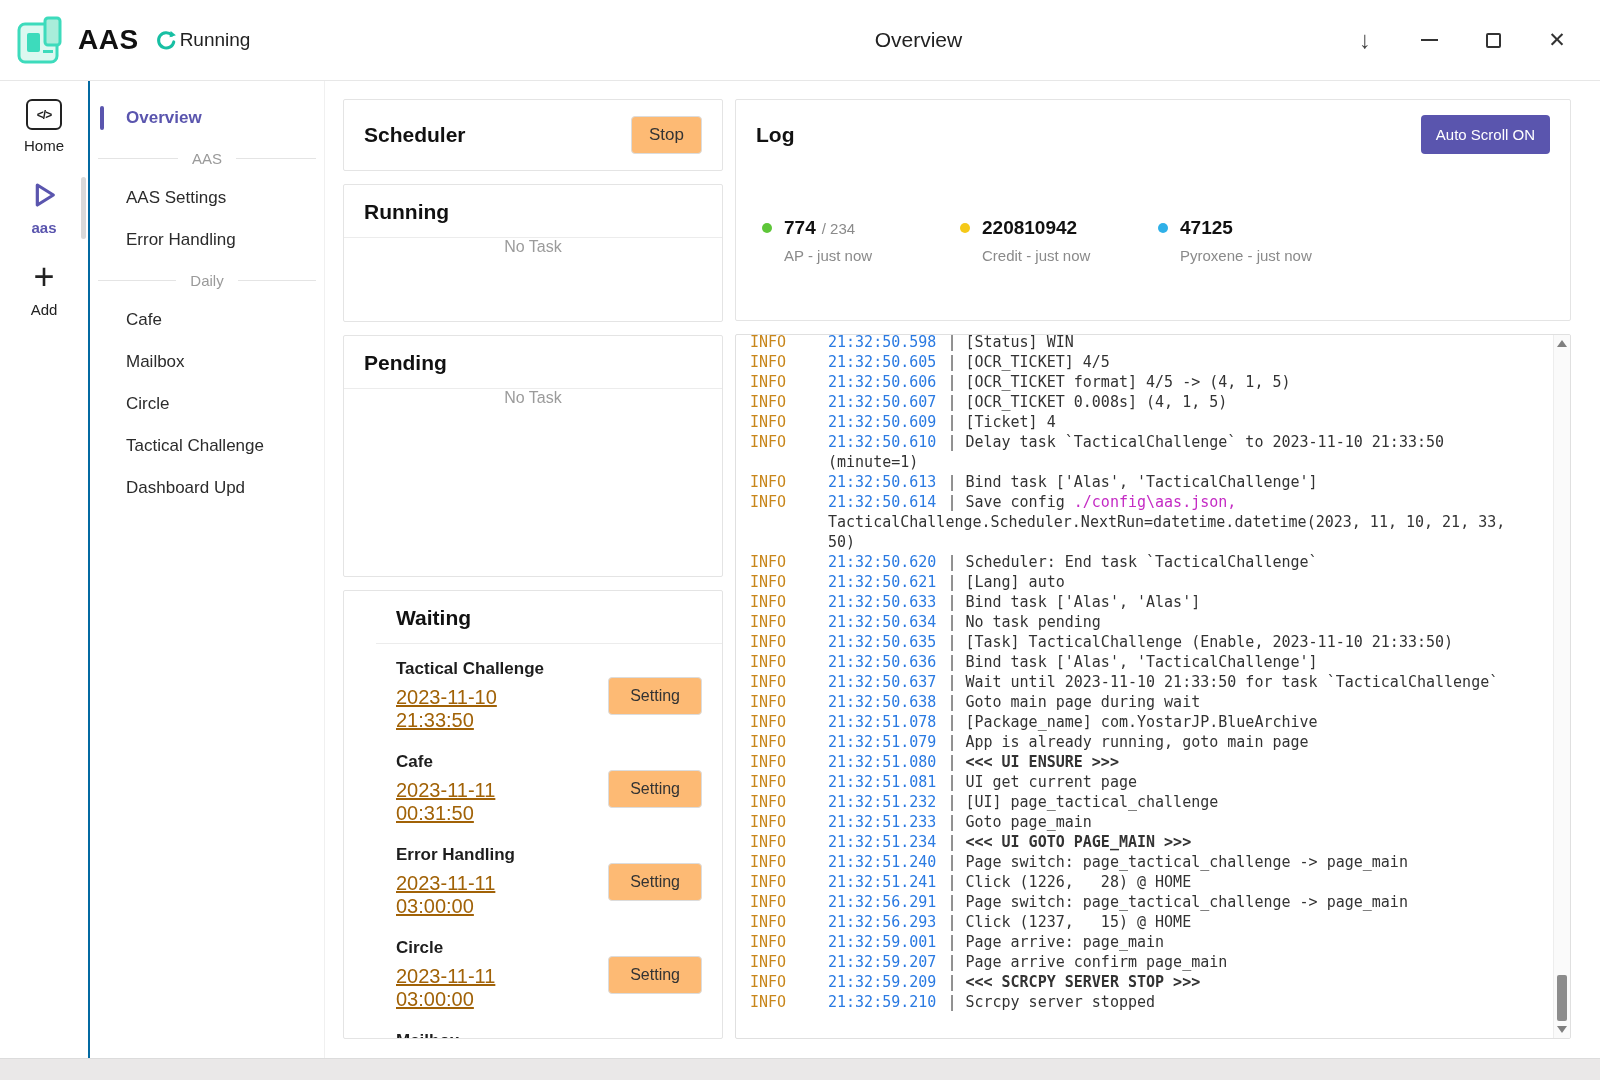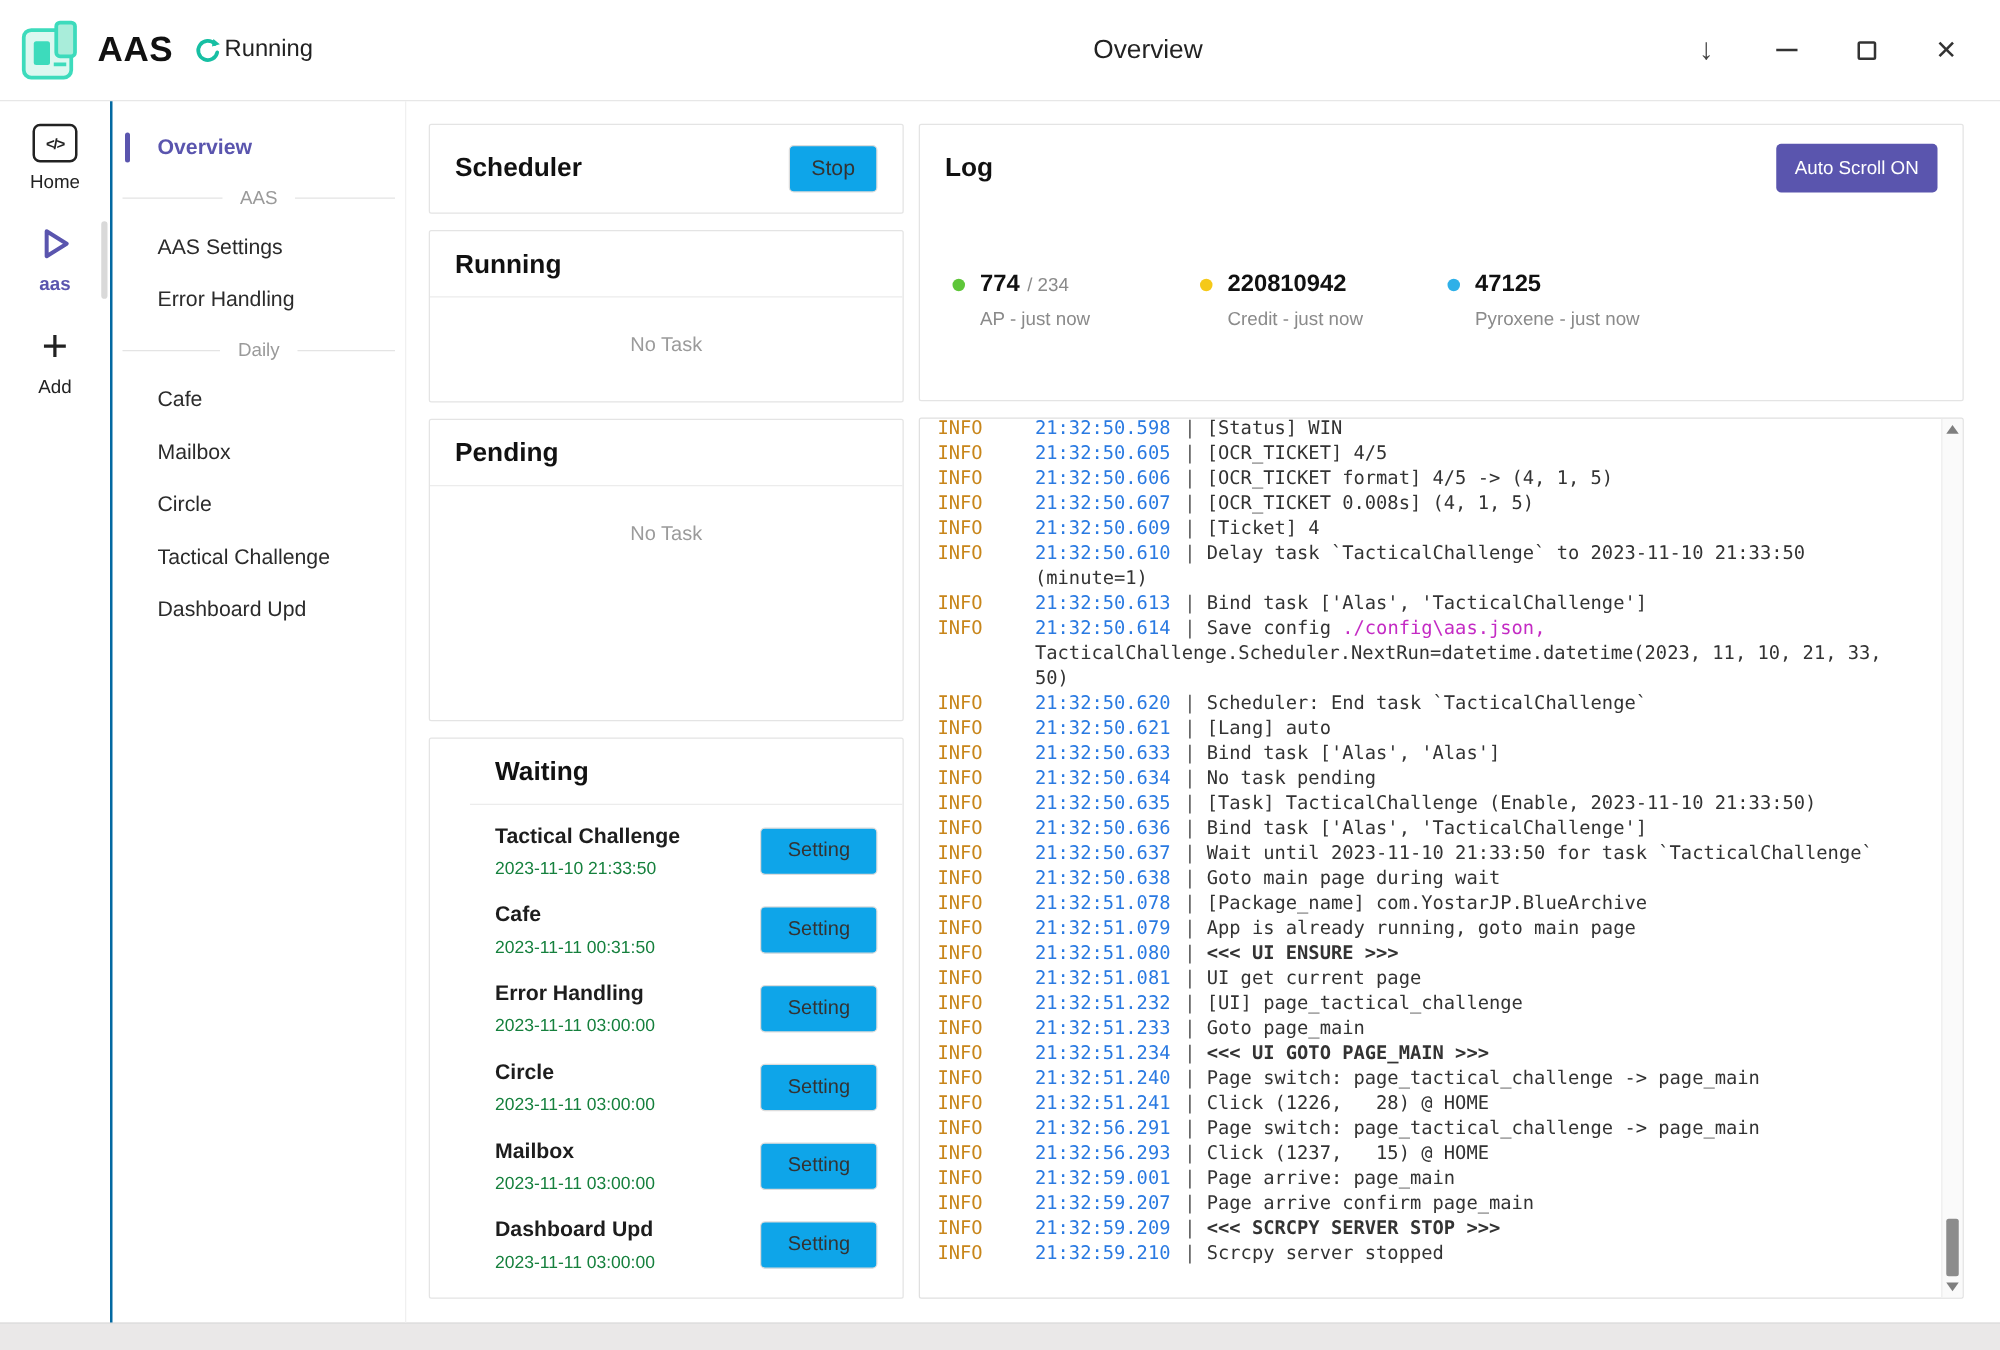--- a/index.html
+++ b/index.html
@@ -47,35 +47,35 @@
   .sb-divider { height:38px; display:flex; align-items:center; padding:0 8px; color:#9a9a9a; font-size:15px; }
   .sb-divider .line { flex:1; height:1px; background:#e4e4e4; }
   .sb-divider .lbl { padding:0 14px; }
 
   
   .main { flex:1; display:flex; gap:12px; padding:18px 29px 19px 18px; min-width:0; }
   .col-left { width:380px; flex:none; display:flex; flex-direction:column; gap:13px; }
   .col-right { flex:1; min-width:0; display:flex; flex-direction:column; gap:13px; }
   .card { border:1px solid #e4e4e4; border-radius:2px; background:#fff; }
   .card-title { font-size:21px; font-weight:bold; color:#111; }
-  .btn { background:#0ea5e9; border:1px solid #dcdcdc; border-radius:4px; color:#333; font-family:inherit; cursor:pointer;margin-left:40px; }
+  .btn { background:#fdba74; border:1px solid #dcdcdc; border-radius:4px; color:#333; font-family:inherit; cursor:pointer;margin-left:40px; }
 
   .card-scheduler { height:72px; display:flex; align-items:center; justify-content:space-between; padding:0 20px; }
   .stop-btn { font-size:17px; padding:8px 17px; }
 
   .card-running { height:138px; }
   .card-pending { height:242px; }
   .card-head { padding:15px 20px 13px; border-bottom:1px solid #ececec; }
-  .empty-text { text-align:center; color:#9b9b9b; font-size:16px; margin-top:30px; }
+  .empty-text { text-align:center; color:#9b9b9b; font-size:16px; }
 
   .card-waiting { flex:1; overflow:hidden;padding-left:32px; }
   .task-list { padding:5px 20px; }
   .task-row { display:flex; align-items:center; justify-content:space-between; padding:10px 0; }
   .task-name { font-size:17px; font-weight:bold; color:#1d1d1d; }
-  .task-time { font-size:14px; color:#15803d; margin-top:7px; }
+  .task-time { font-size:20px; color:#a16207; margin-top:7px;text-decoration:underline; }
   .setting-btn { font-size:16px; padding:9px 21px; }
 
   .log-card { height:222px; padding:15px 20px; }
   .log-head { display:flex; align-items:center; justify-content:space-between; }
   .autoscroll-btn { background:#5a55ae; color:#fff; border:none; border-radius:4px; font-size:15px; padding:11px 15px; font-family:inherit; cursor:pointer; }
   .stats { display:flex; margin-top:27px; padding-left:6px; }
   .stat { width:198px; }
   .stat-top { display:flex; align-items:center;margin-top:36px; }
   .dot { width:10px; height:10px; border-radius:50%; margin-right:12px; flex:none; }
   .stat-value { font-size:19px; font-weight:bold; color:#111; }

